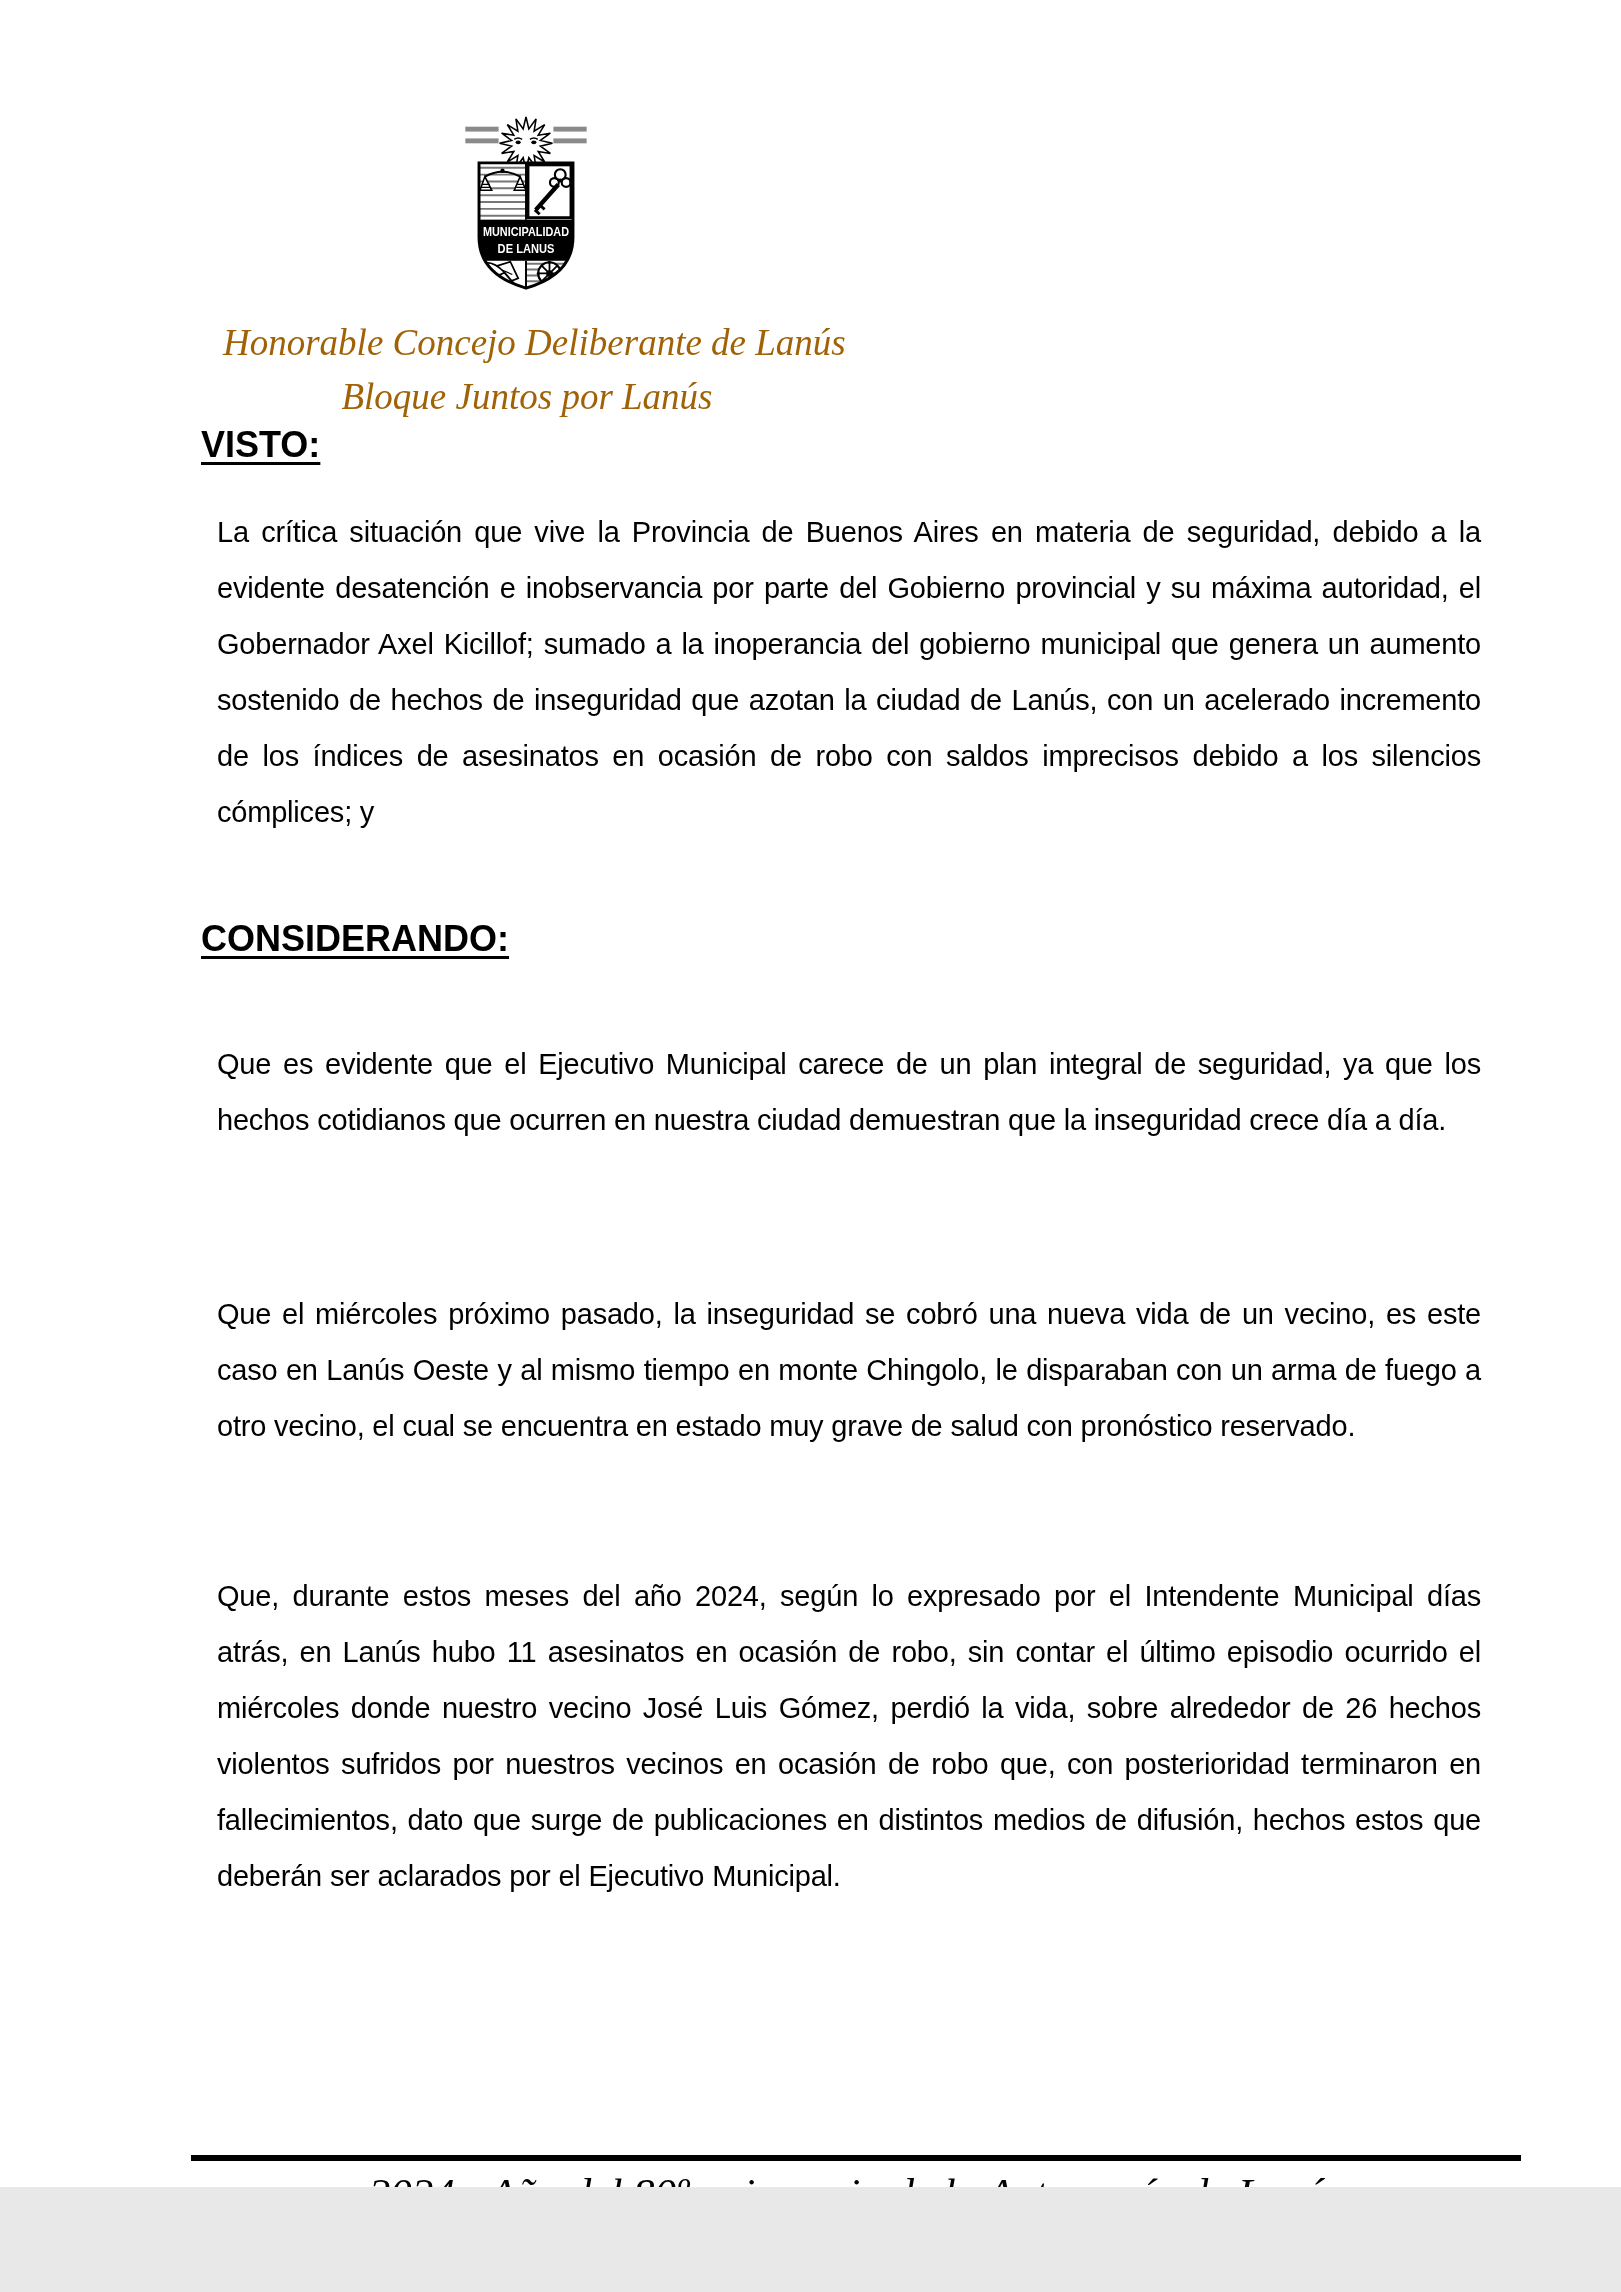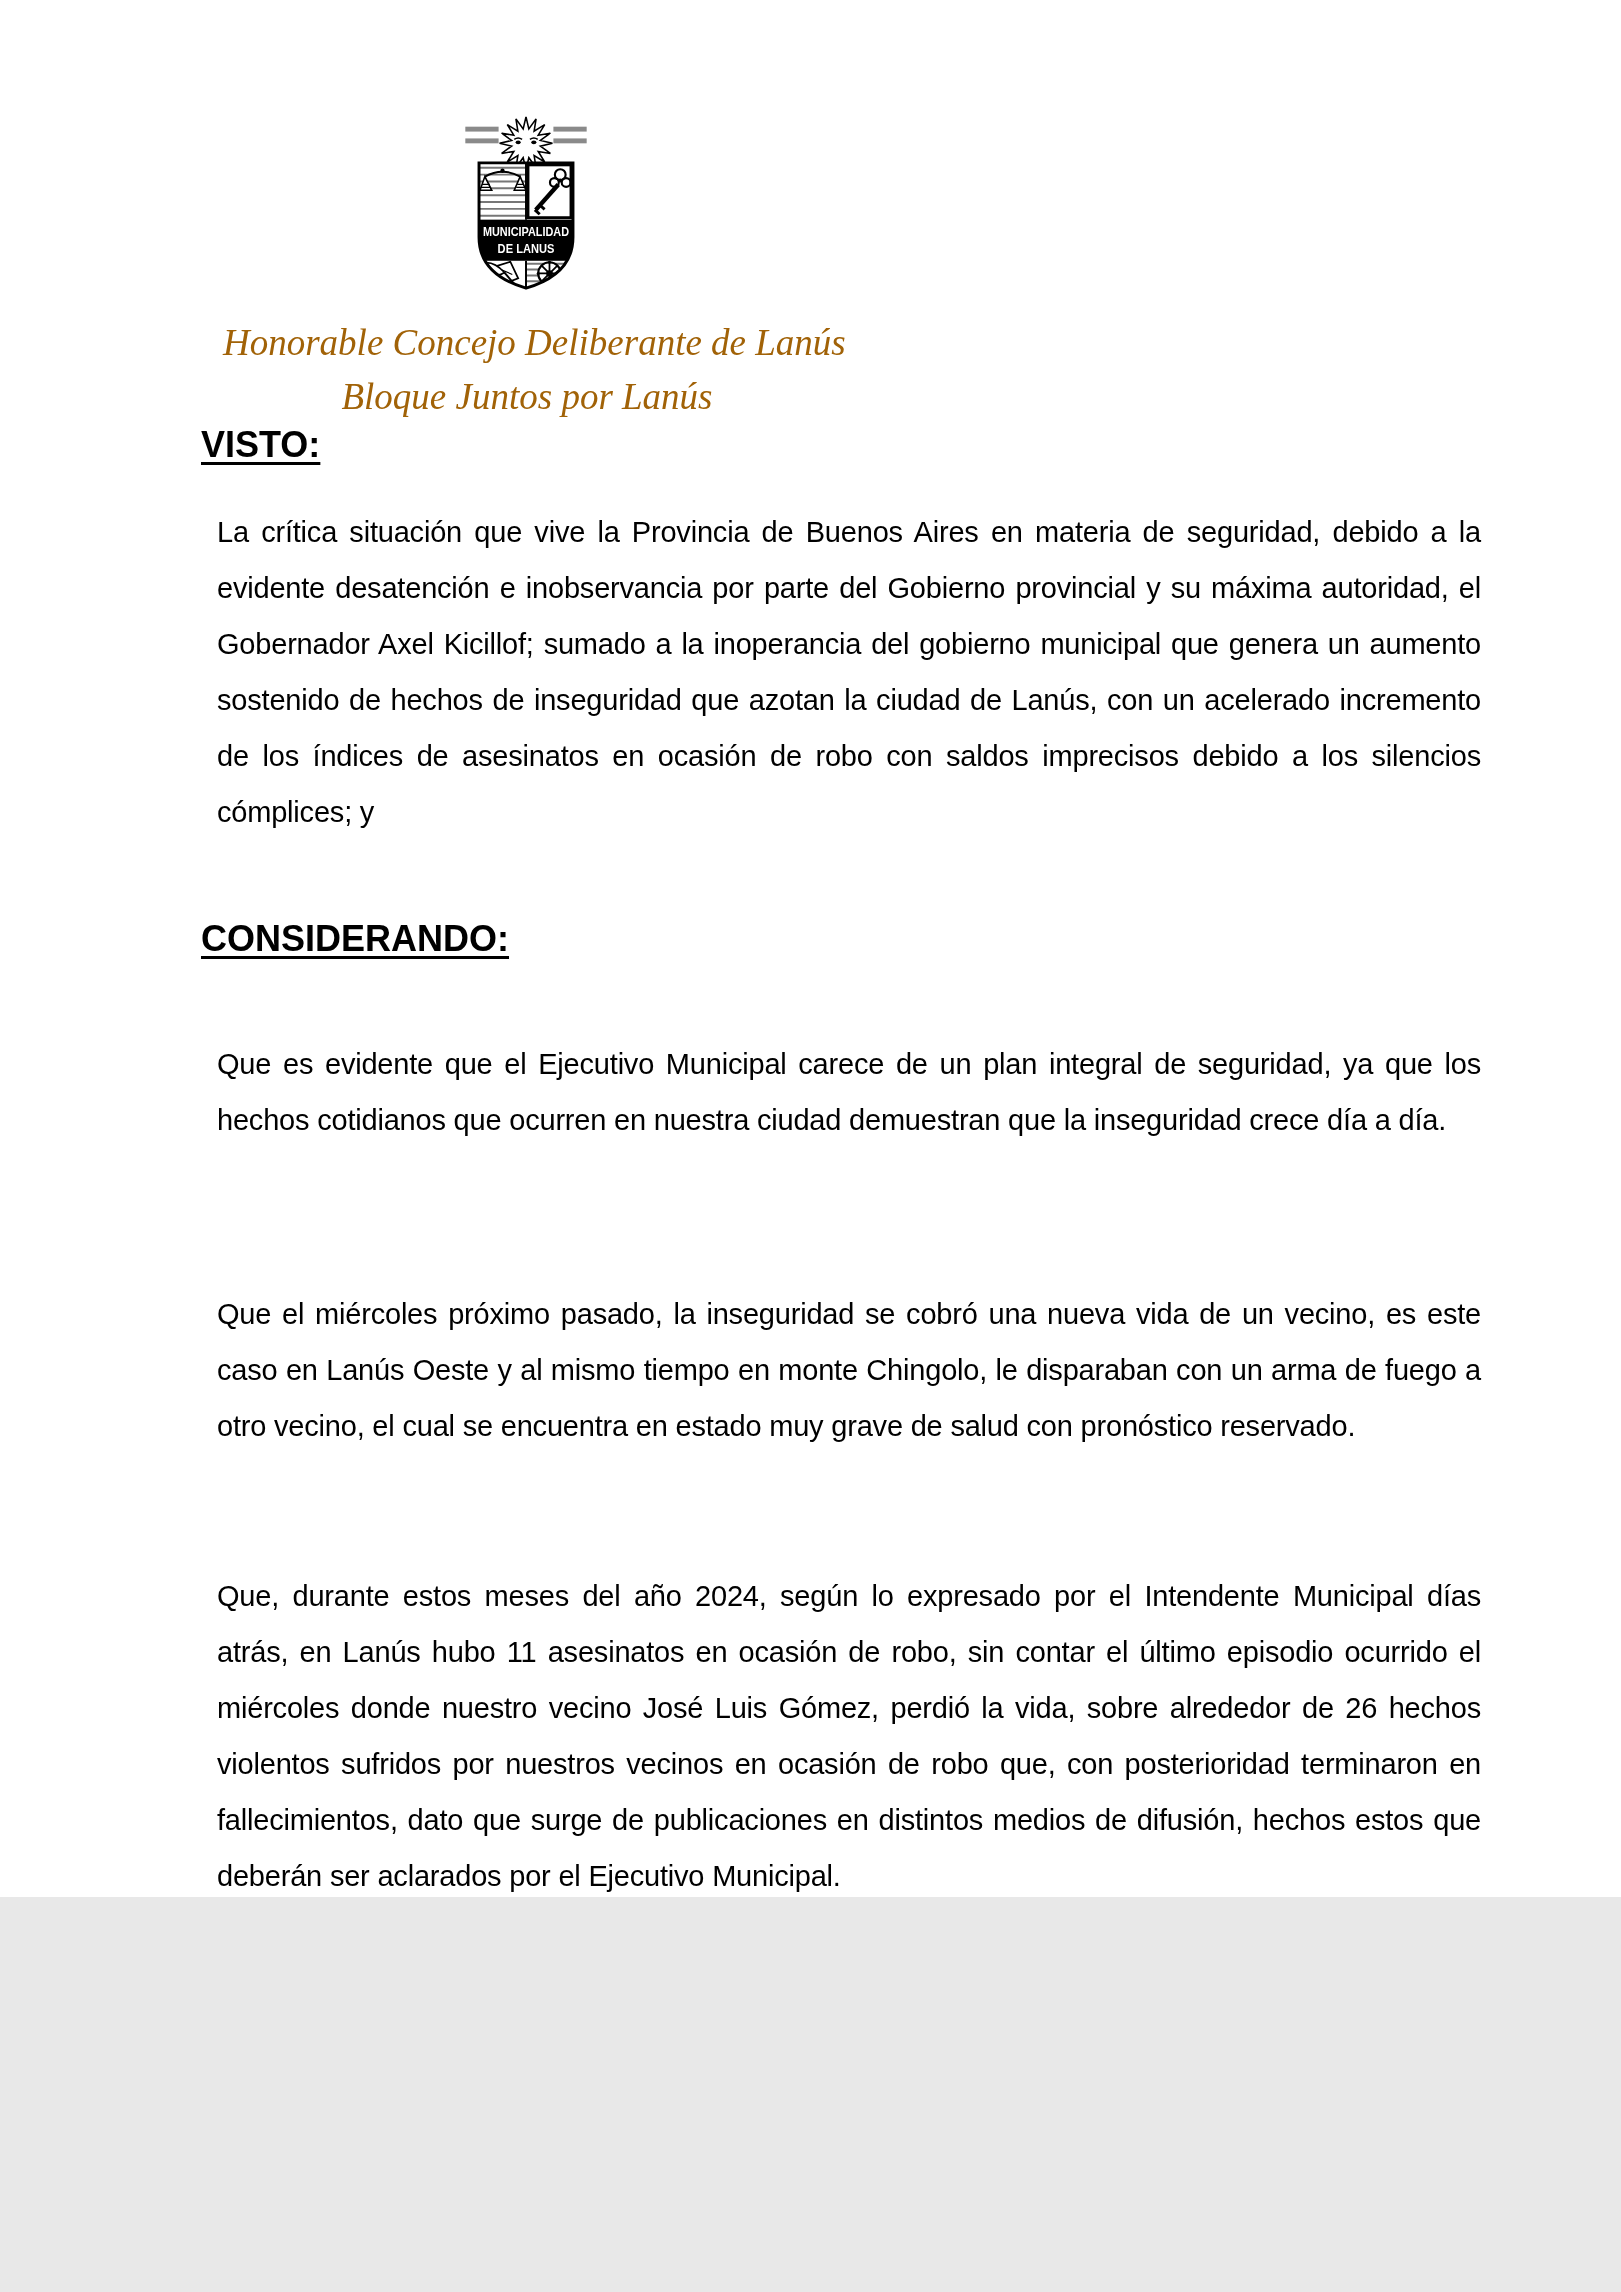--- a/index.html
+++ b/index.html
@@ -1,18 +1,18 @@
 <!DOCTYPE html>
 <html lang="es"><head>
 <meta charset="utf-8">
 <style>
   html,body{margin:0;padding:0;background:#e8e8e8;}
   .page{
     position:relative;
-    width:1621px;height:1897px;
+    width:1621px;height:2187px;
     background:#ffffff;
     margin:0 auto;
     overflow:hidden;
     color:#000;
   }
   
   .logo{position:absolute;left:465px;top:112px;width:122px;height:184px;}
   .band-text{
     font-family:"Liberation Sans","DejaVu Sans",sans-serif;
     font-weight:bold;fill:#fff;

